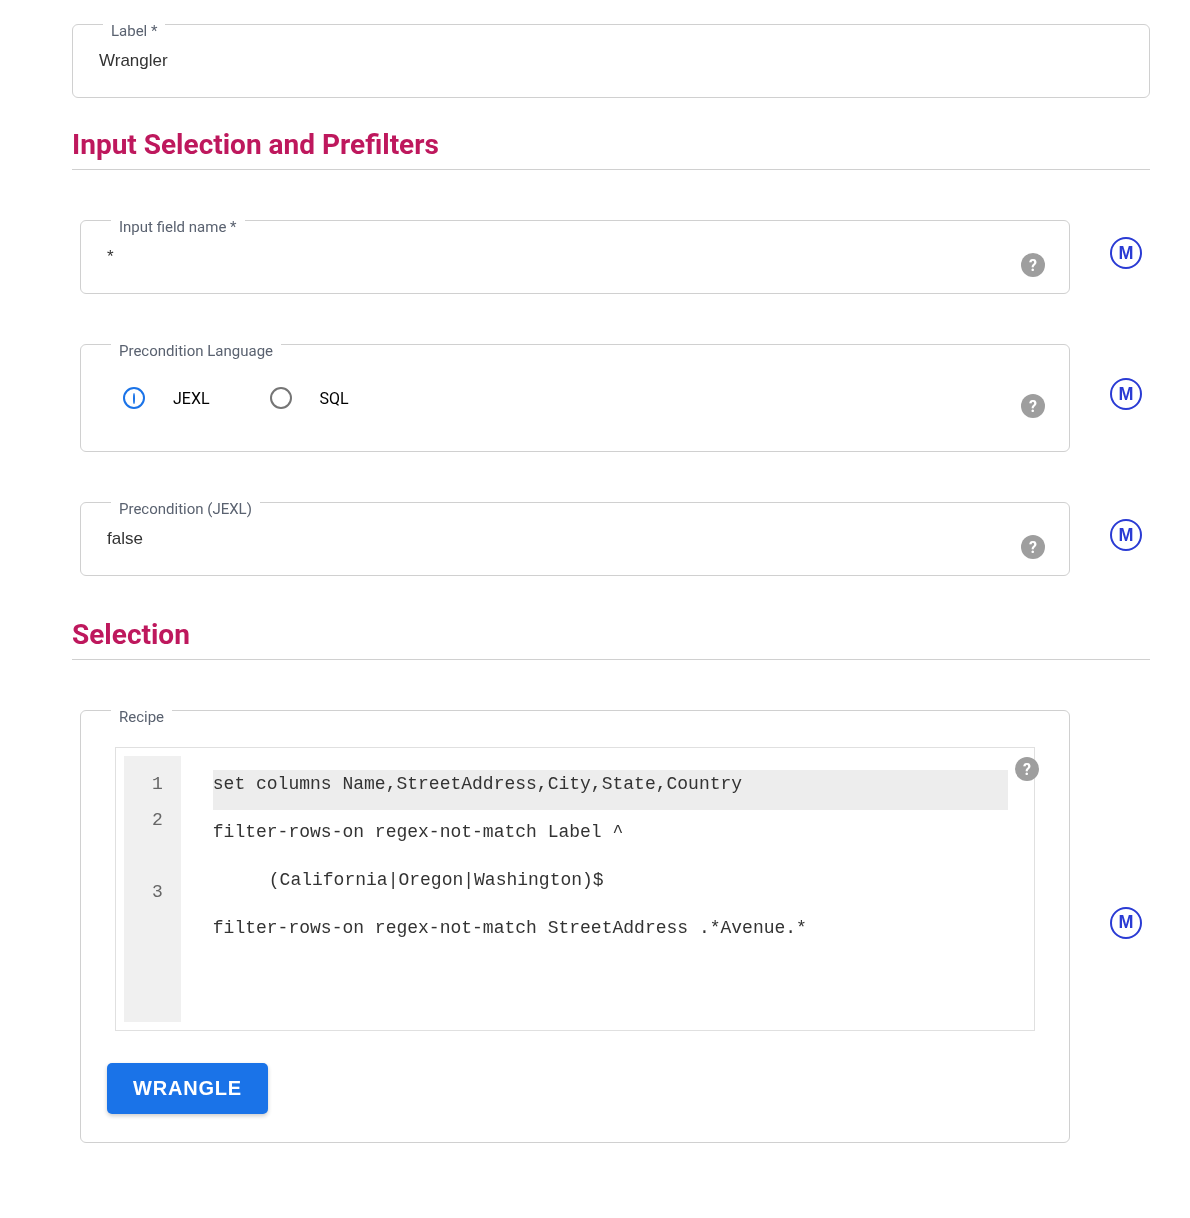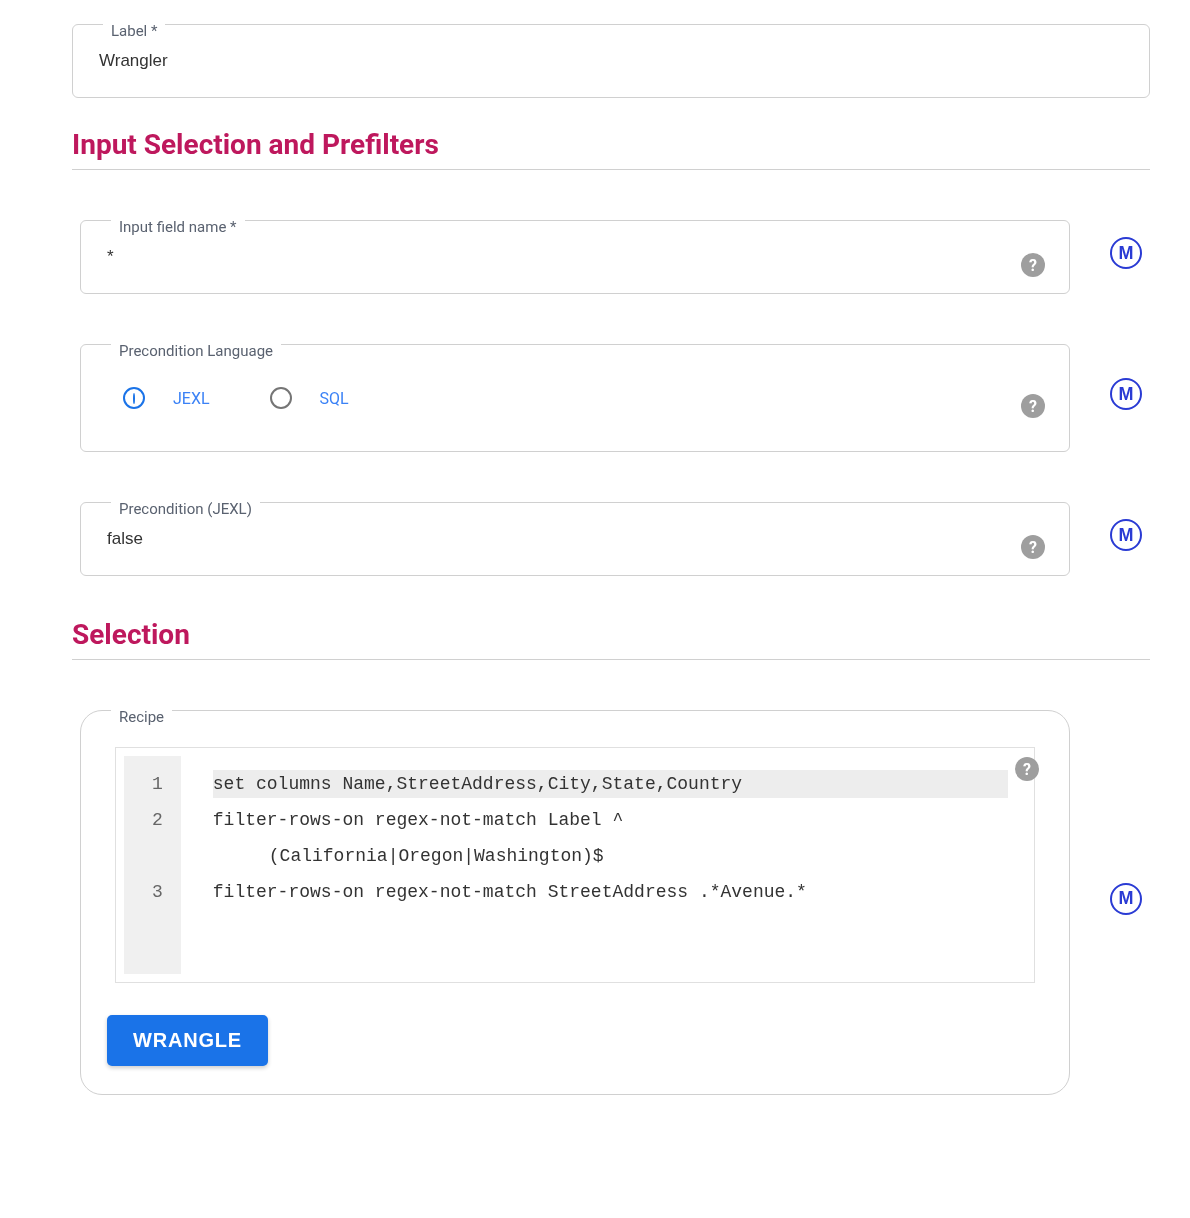--- a/index.html
+++ b/index.html
@@ -126,38 +126,37 @@
       border-color: #1a73e8;
     }
     .radio-dot {
       width: 11px;
       height: 11px;
       border-radius: 50%;
       background: #1a73e8;
     }
     .radio-label {
       font-size: 16px;
-      color: #3b82f6;
+      color: #000000;
     }
     .recipe-fieldset {
       position: relative;
       border: 1px solid #d0d0d0;
       border-radius: 6px;
       padding: 28px 18px 20px 18px;
       margin-bottom: 28px;
     }
     .recipe-row {
       display: flex;
       align-items: center;
       gap: 24px;
     }
     .recipe-row .recipe-fieldset {
       flex: 1;
       margin-bottom: 0;
-      border-radius: 22px;
     }
     .code-editor-wrap {
       position: relative;
     }
     .code-editor {
       display: flex;
       border: 1px solid #e0e0e0;
       background: #ffffff;
       font-family: "Courier New", Courier, monospace;
       font-size: 18px;
@@ -176,21 +175,21 @@
     }
     .gutter-line.wrapped {
       visibility: hidden;
     }
     .code-lines {
       flex: 1;
       padding: 6px 10px 60px 8px;
     }
     .code-line {
       white-space: pre;
-      height: 28px;
+      height: 40px;
     }
     .code-line.active {
       background: #ededed;
     }
     .code-line.cont {
       padding-left: 56px;
     }
     .recipe-help {
       position: absolute;
       right: -4px;

